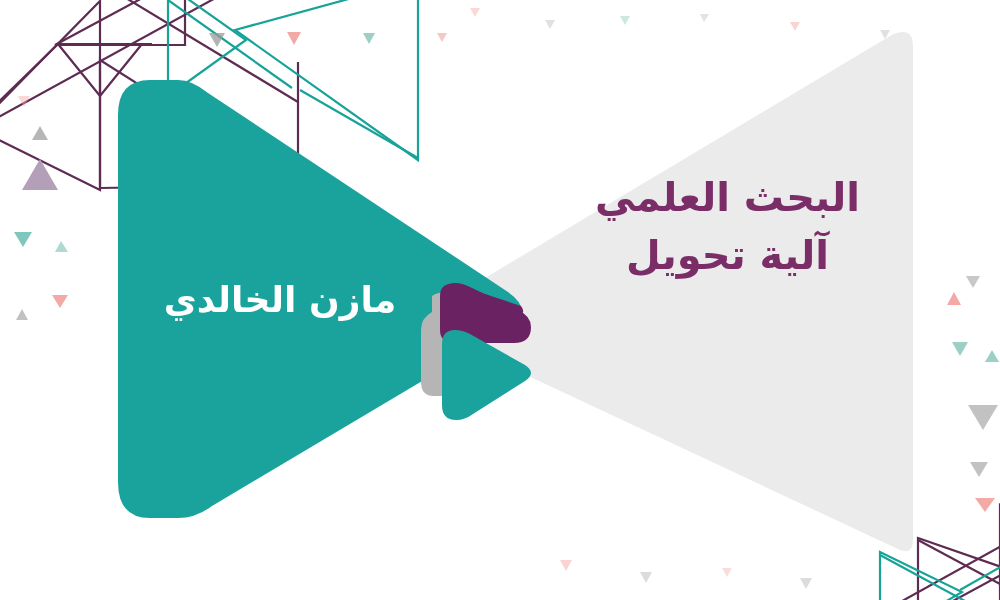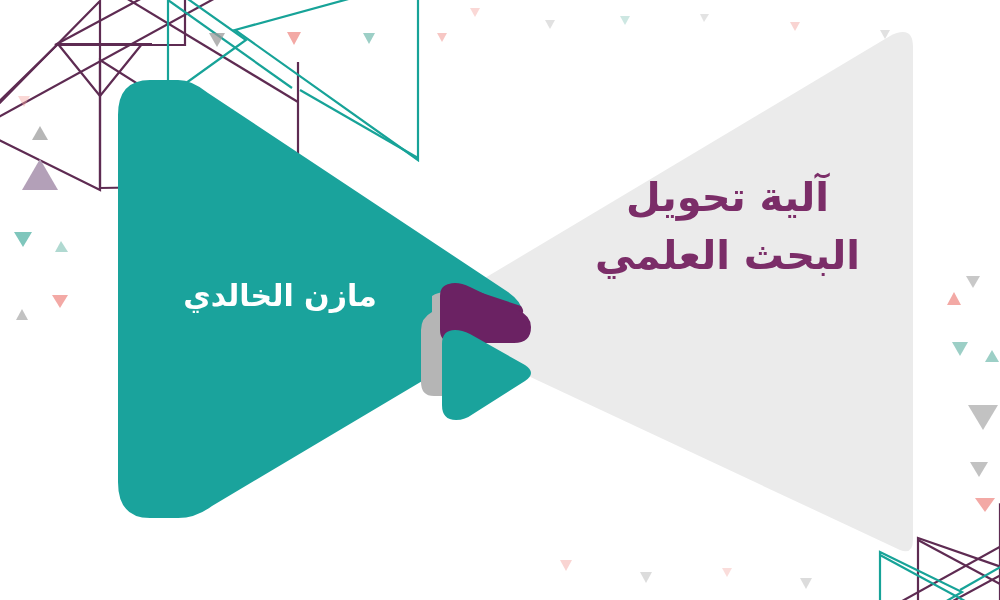--- a/index.html
+++ b/index.html
@@ -53,21 +53,21 @@
     left: 130px;
     top: 278px;
     width: 300px;
     text-align: center;
     direction: rtl;
     z-index: 6;
   }
   .presenter-name {
     font-family: "DejaVu Sans", sans-serif;
     font-weight: bold;
-    font-size: 30px;
+    font-size: 36px;
     line-height: 1.2;
     color: #FFFFFF;
     white-space: nowrap;
   }
 </style>
 </head>
 <body>
 
 <div class="slide">
 
@@ -199,21 +199,21 @@
              L 442 405
              Q 442 420 456 420
              Q 465 420 473 414
              L 525 381
              Q 537 373 525 365
              L 470 334
              Q 462 330 455 330 Z"></path>
   </svg>
 
   <div class="title-block">
+    <div class="title-line purple">البحث العلمي</div>
     <div class="title-line purple">آلية تحويل</div>
-    <div class="title-line purple">البحث العلمي</div>
   </div>
 
   <div class="presenter-block">
     <div class="presenter-name">مازن الخالدي</div>
   </div>
 
 </div>
 
 </body></html>

